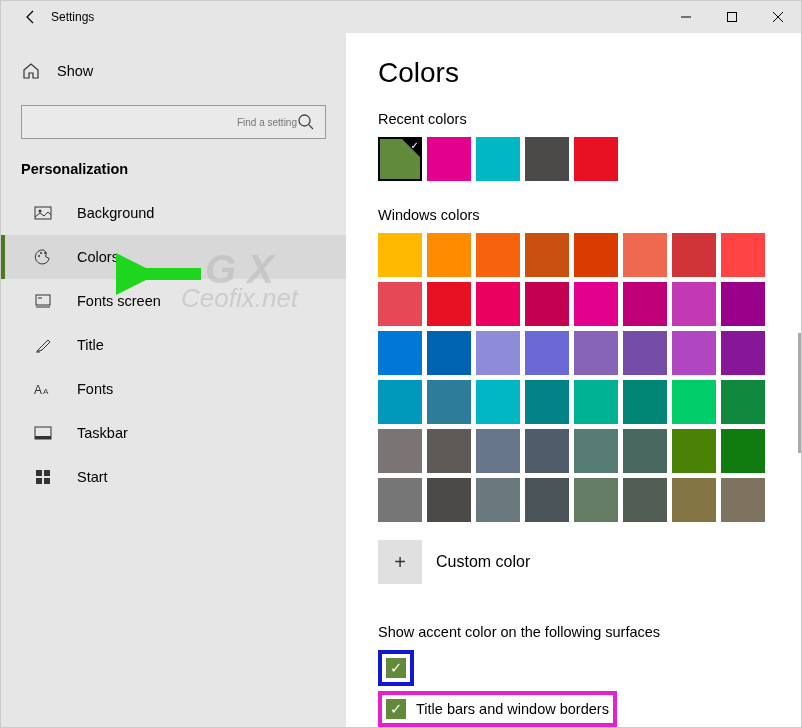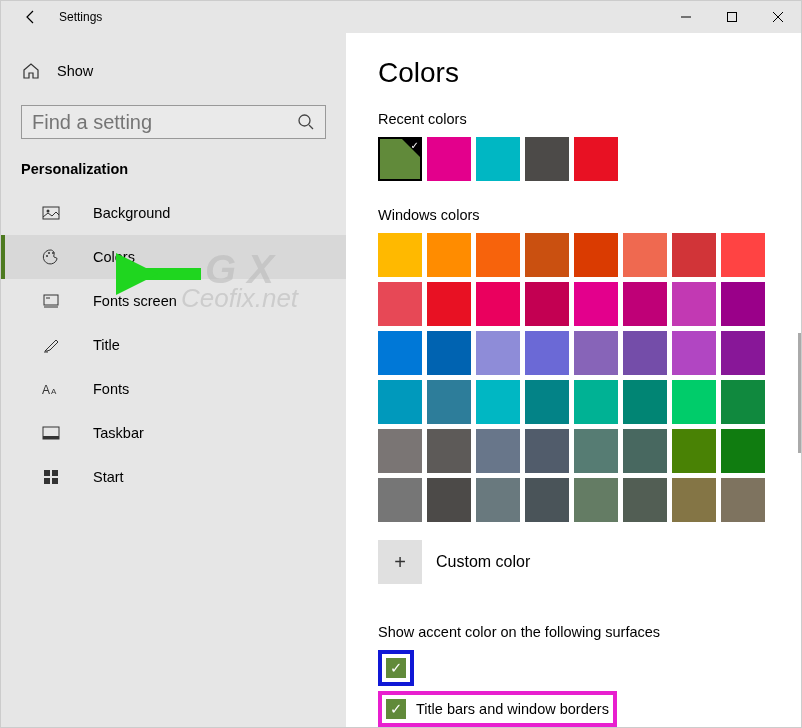--- a/index.html
+++ b/index.html
@@ -1,37 +1,37 @@
 <!DOCTYPE html>
 <html><head>
 <meta charset="utf-8">
 <style>
   * { box-sizing: border-box; margin: 0; padding: 0; font-family: "Segoe UI", sans-serif; }
   body { width: 802px; height: 728px; background: #e6e6e6; position: relative; overflow: hidden; border: 1px solid #ccc; }
 
   .titlebar { height: 32px; display: flex; align-items: center; padding-left: 14px; font-size: 12px; }
   .titlebar .back { width: 32px; height: 32px; display: flex; align-items: center; justify-content: center; cursor: pointer; }
-  .titlebar .title { margin-left: 12px; }
+  .titlebar .title { margin-left: 4px; }
   .winbtns { margin-left: auto; display: flex; }
   .winbtns div { width: 46px; height: 32px; display: flex; align-items: center; justify-content: center; cursor: pointer; }
 
   .layout { display: flex; height: calc(100% - 32px); }
   .sidebar { width: 345px; padding-top: 22px; }
   .main { flex: 1; background: #fff; padding: 24px 0 0 32px; position: relative; overflow: hidden; }
 
   .home-row { display: flex; align-items: center; gap: 16px; padding: 6px 20px; font-size: 14.5px; cursor: pointer; }
   .icon-slot { width: 20px; height: 20px; display: flex; align-items: center; justify-content: center; }
 
   .search-box { margin: 18px 20px 12px 20px; height: 34px; border: 1px solid #999; background: #eaeaea; display: flex; align-items: center; padding: 0 10px; font-size: 14px; color: #666; }
-  .search-box input { flex: 1; border: none; background: transparent; outline: none; font-size: 20px; color: #4c1d95; }
+  .search-box input { flex: 1; border: none; background: transparent; outline: none; font-size: 10px; color: #4c1d95; text-align: right; }
   .search-box .sicon { width: 18px; height: 18px; }
 
   .section-title { font-weight: 600; font-size: 14.5px; padding: 10px 20px 14px 20px; }
 
-  .nav-item { display: flex; align-items: center; gap: 32px; padding: 12px 36px; font-size: 14.5px; cursor: pointer; border-left: 4px solid transparent; }
+  .nav-item { display: flex; align-items: center; gap: 24px; padding: 12px 28px; font-size: 14.5px; cursor: pointer; border-left: 4px solid transparent; }
   .nav-item.selected { background: #d8d8d8; border-left-color: #4d7a20; }
 
   .main h1 { font-weight: 400; font-size: 28px; margin-bottom: 22px; }
   .sub { font-size: 14.5px; margin-bottom: 10px; }
 
   .recent-row { display: flex; gap: 5px; margin-bottom: 26px; }
   .swatch { width: 44px; height: 44px; cursor: pointer; }
   .swatch.selected { border: 2px solid #000; position: relative; }
   .swatch.selected::after { content: ""; position: absolute; top: 0; right: 0; width: 18px; height: 18px; background: #000; clip-path: polygon(0 0, 100% 0, 100% 100%); }
   .swatch.selected .chk { position: absolute; top: 1px; right: 1px; color: #fff; font-size: 10px; z-index: 2; }

